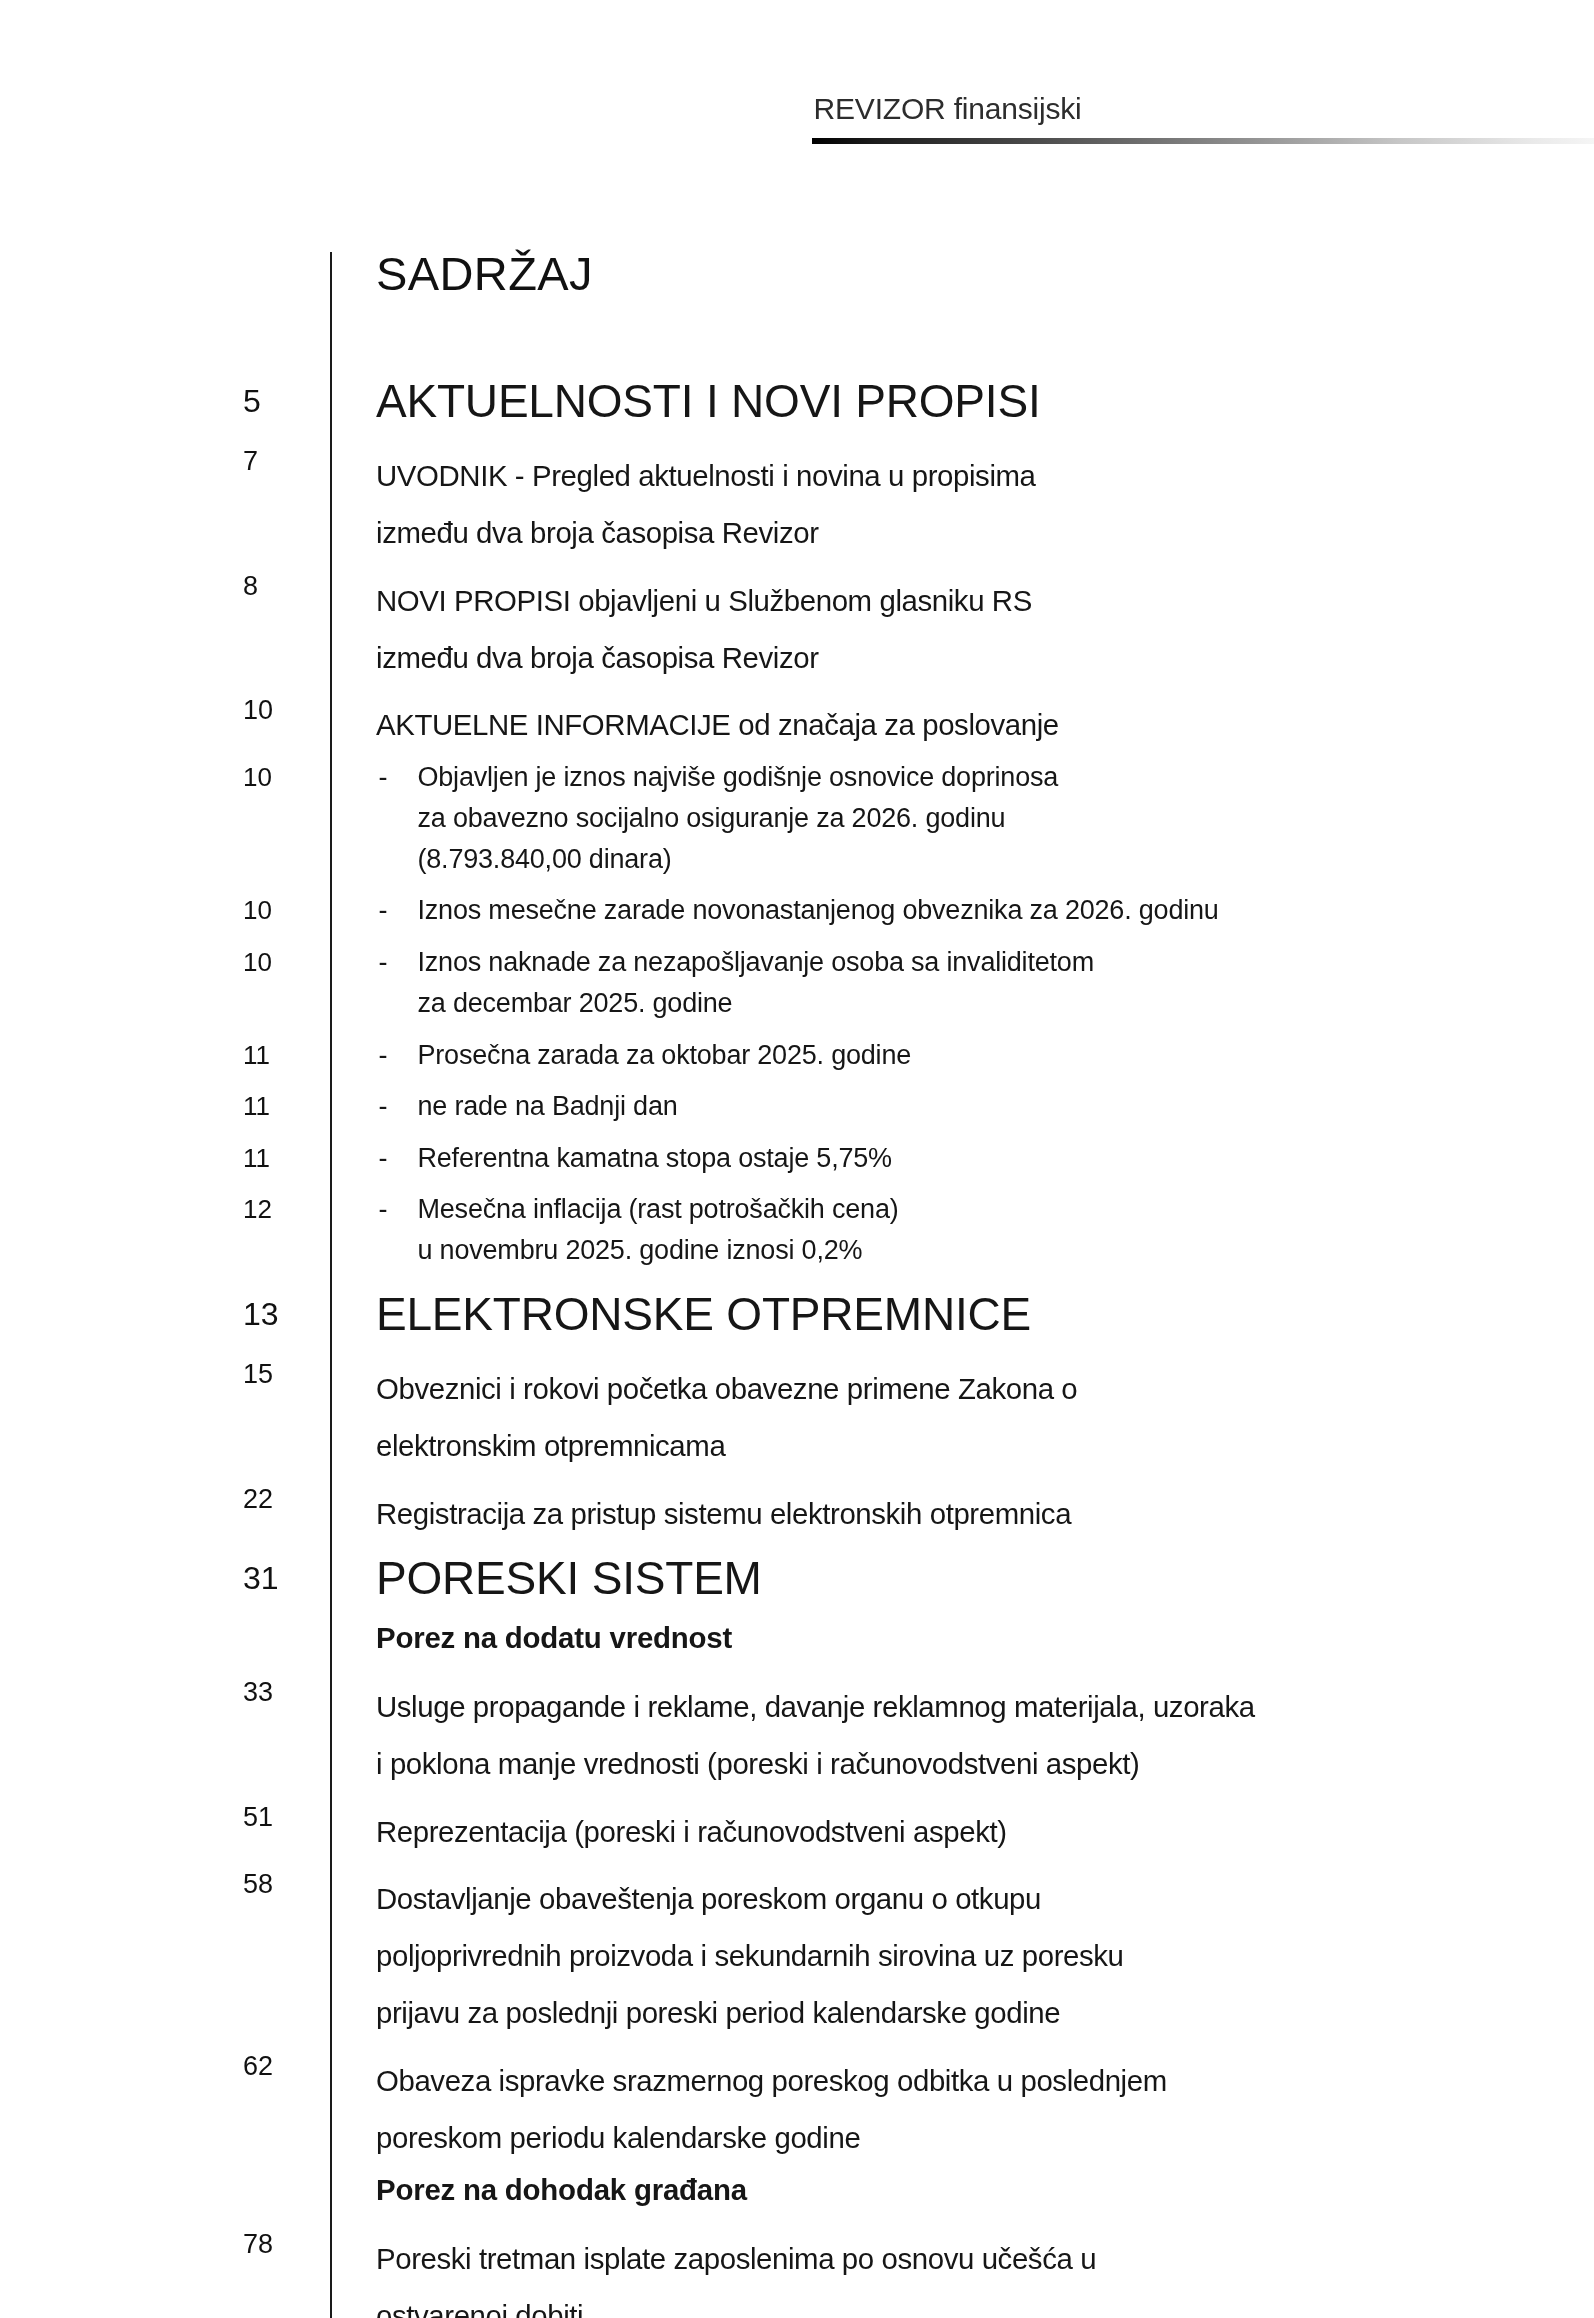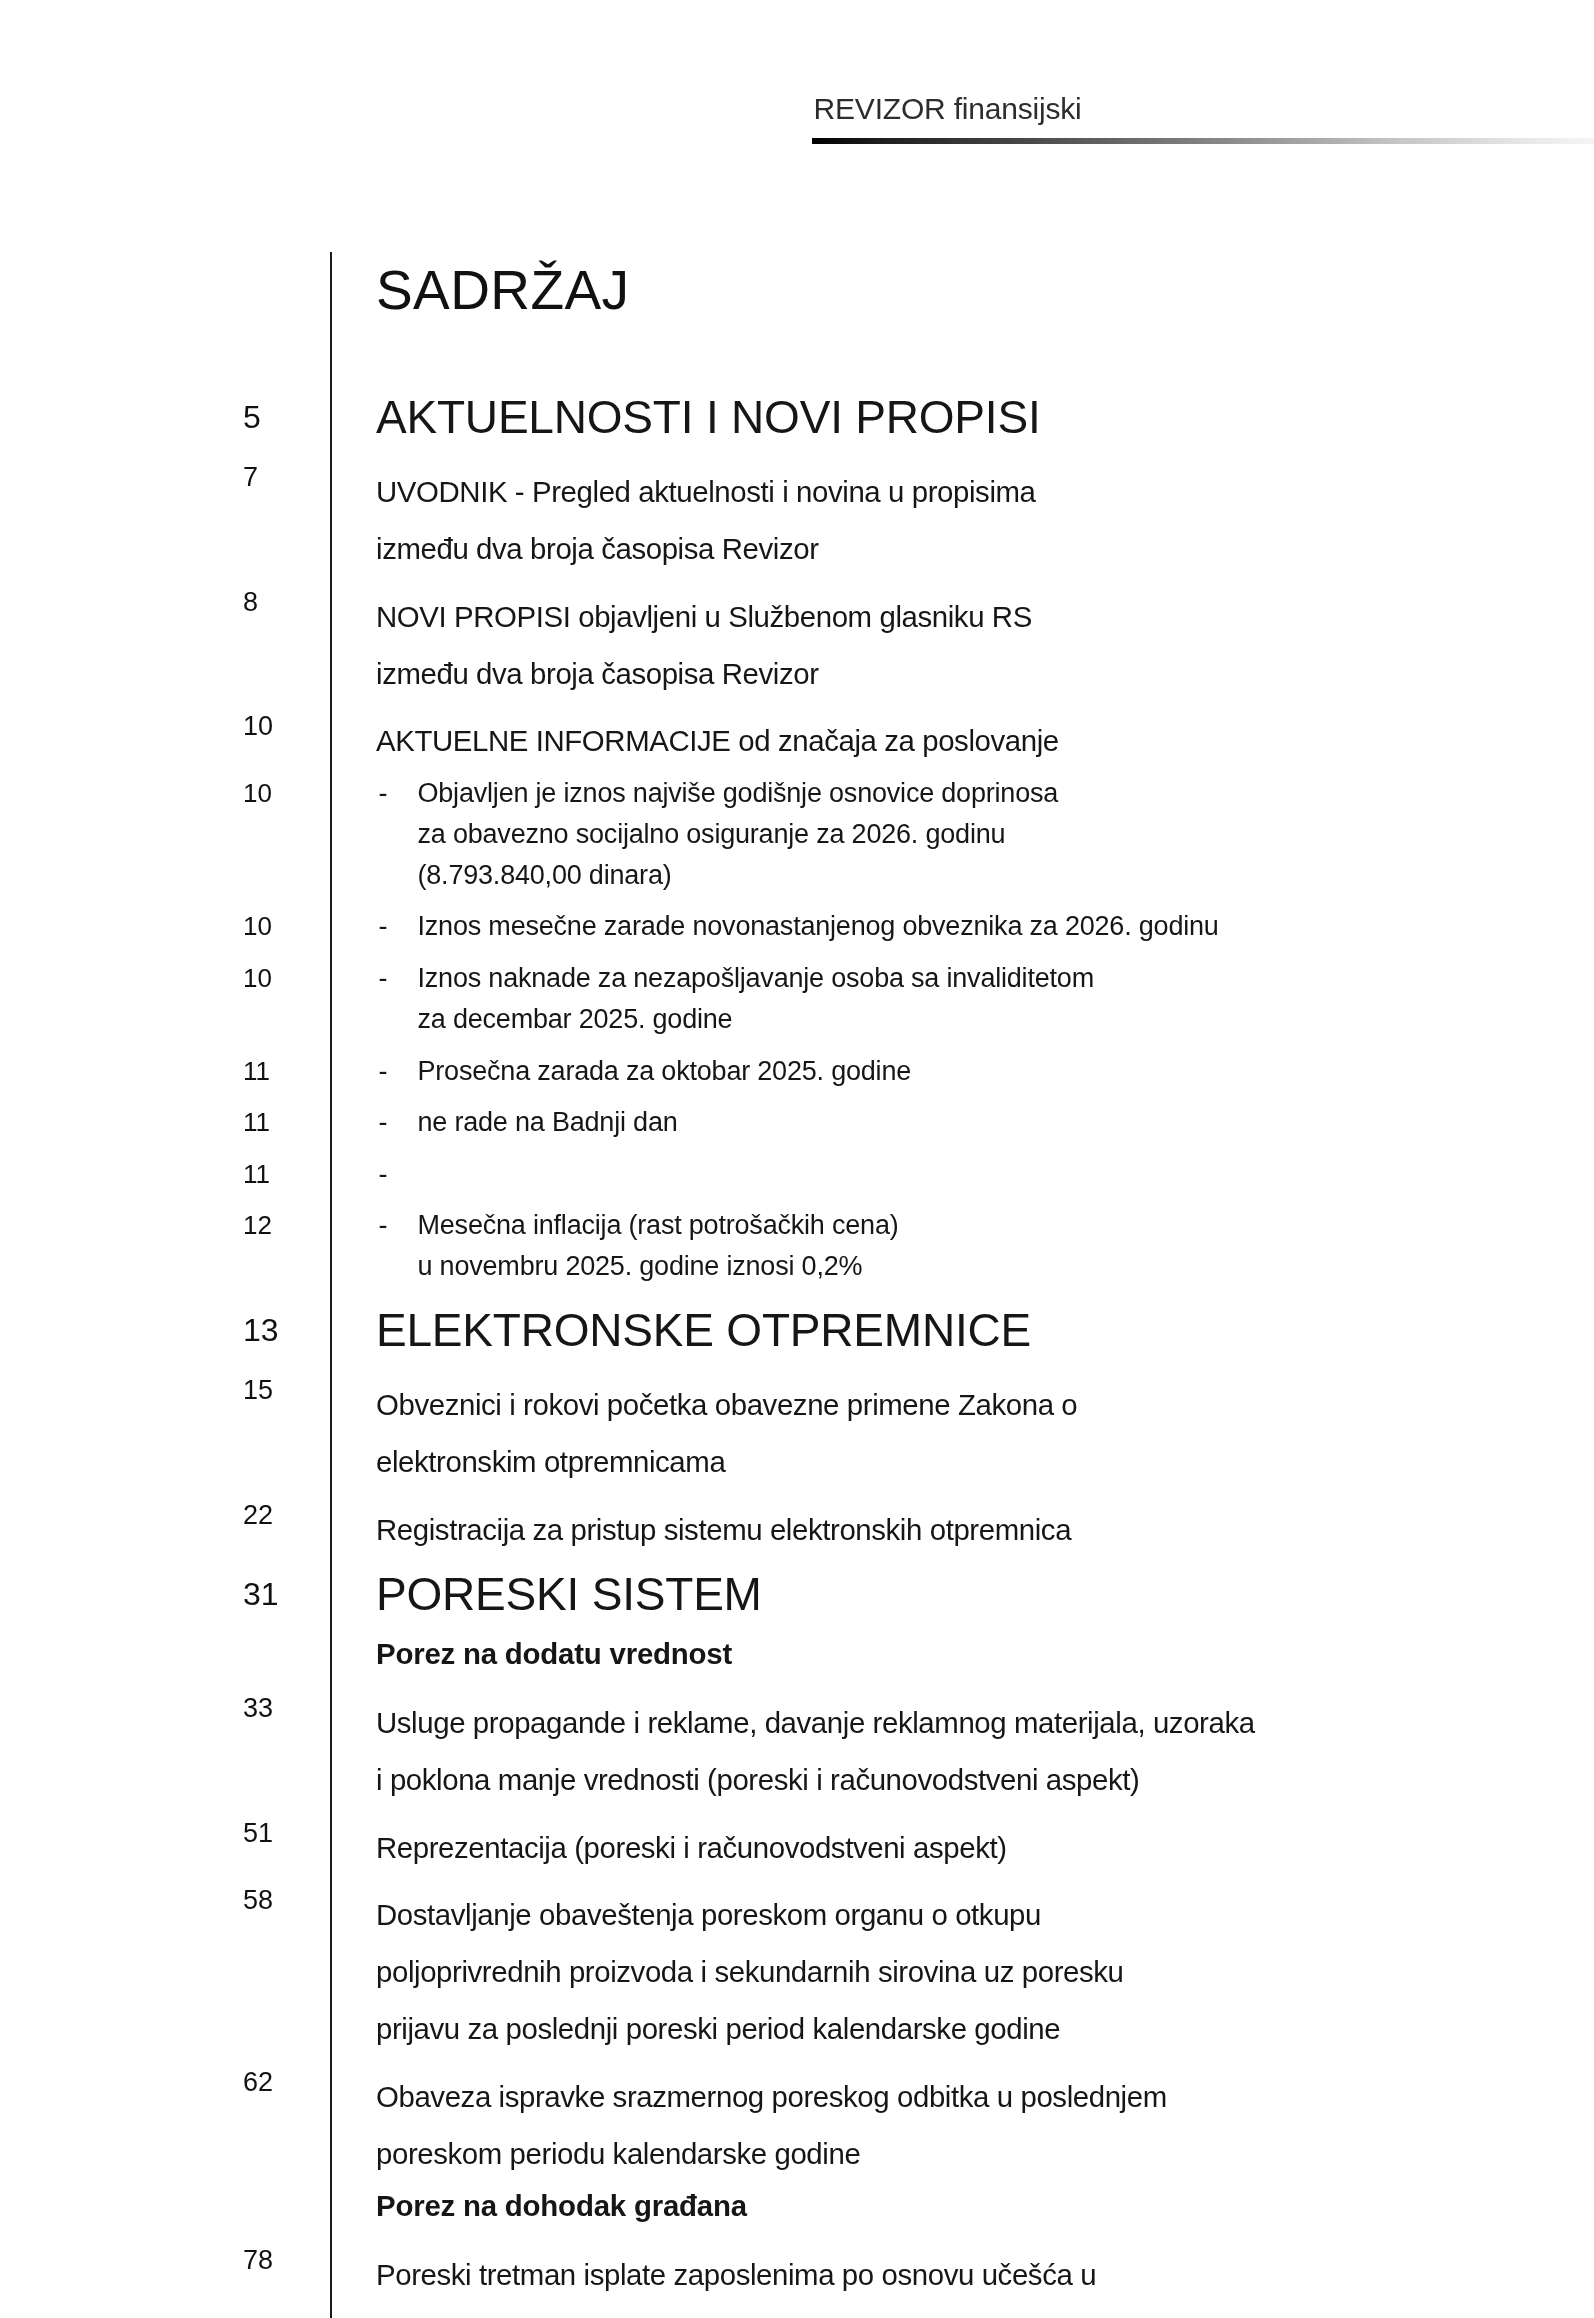--- a/index.html
+++ b/index.html
@@ -27,22 +27,22 @@
     background:linear-gradient(90deg,#000000 0%,#1c1c1c 8%,#4f4f4f 30%,#8f8f8f 55%,#c6c6c6 75%,#e9e9e9 92%,#f5f5f5 100%);
   }
 
   
   .content { position:absolute; left:243px; top:247px; width:1292px; }
   .vline {
     position:absolute; left:87px; top:4.9px; bottom:9.8px;
     width:1.6px; background:#1a1a1a;
   }
   h1.page-title {
-    margin:16px 0 80px 133px;
-    font-size:55px;
+    margin:0 0 80px 133px;
+    font-size:47px;
     font-weight:400;
     letter-spacing:0.4px;
     line-height:54px;
     color:#111;
   }
 
   .row { display:flex; align-items:flex-start; margin-bottom:10.6px; }
   .num { flex:0 0 133px; color:#111; }
   .txt { flex:1; }
   .txt .ln { white-space:nowrap; }
@@ -153,20 +153,23 @@
           <span class="dash">-</span>
           <div class="lines">
             <div class="ln">ne rade na Badnji dan</div>
           </div>
         </div>
       </div>
       <div class="row sub">
         <div class="num">11</div>
         <div class="txt">
           <span class="dash">-</span>
+          <div class="lines">
+            <div class="ln">Referentna kamatna stopa ostaje 5,75%</div>
+          </div>
         </div>
       </div>
       <div class="row sub">
         <div class="num">12</div>
         <div class="txt">
           <span class="dash">-</span>
           <div class="lines">
             <div class="ln">Mesečna inflacija (rast potrošačkih cena)</div>
             <div class="ln">u novembru 2025. godine iznosi 0,2%</div>
           </div>

